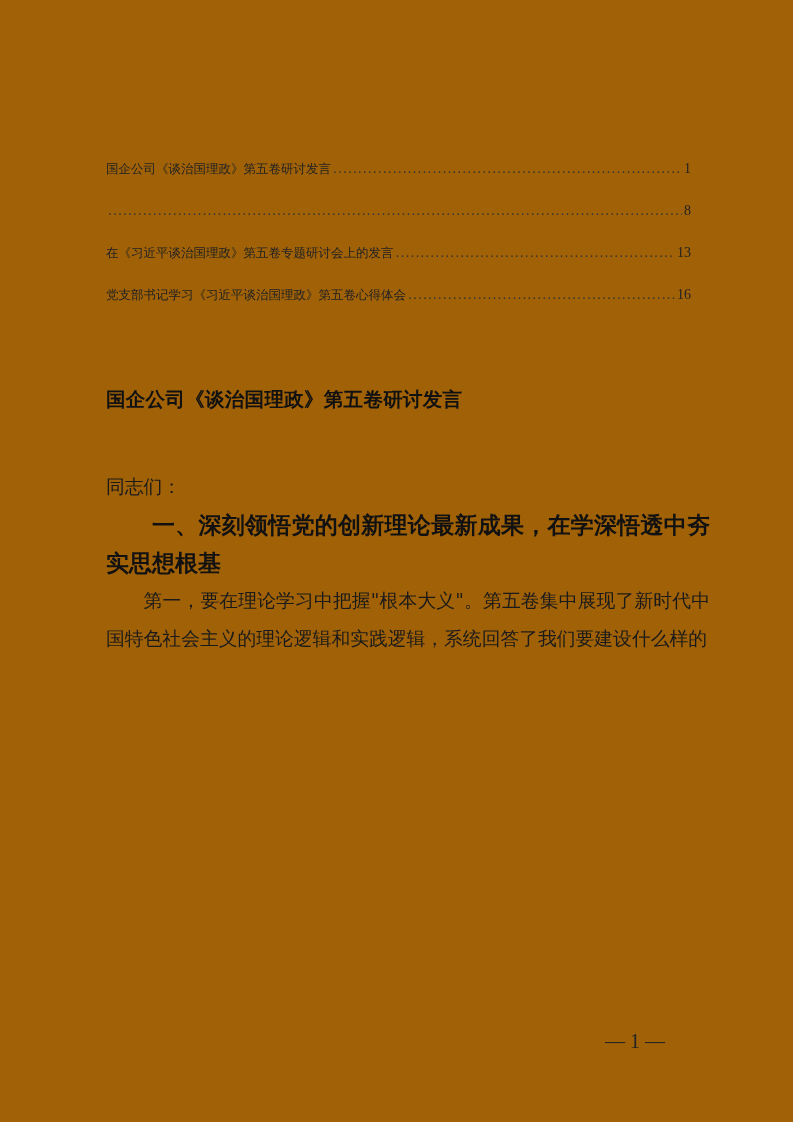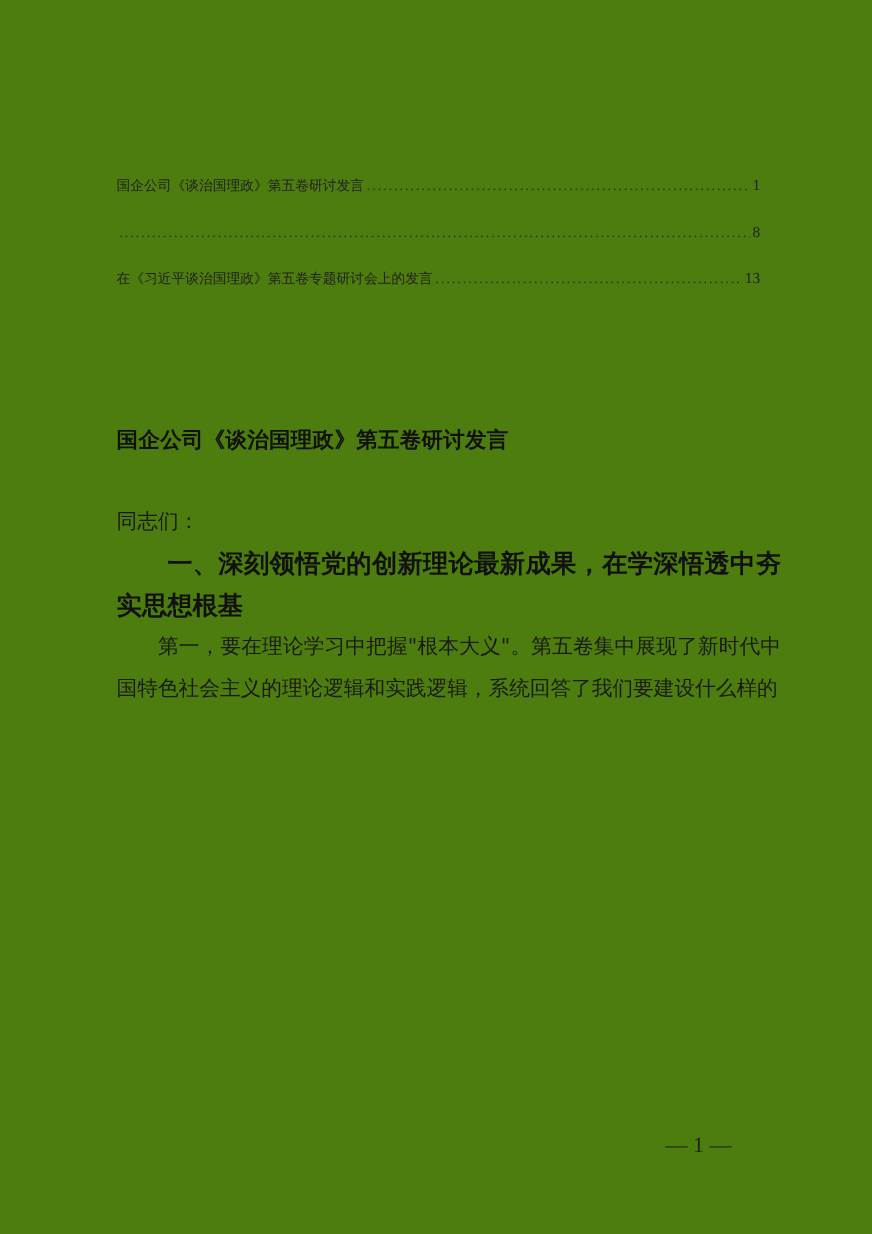--- a/index.html
+++ b/index.html
@@ -1,28 +1,28 @@
 <!DOCTYPE html>
 <html><head>
 <meta charset="utf-8">
 <style>
   html, body { margin: 0; padding: 0; background: #ffffff; }
   body { width: 793px; height: 1122px; position: relative; overflow: hidden; color: #1a1a1a; }
-  .page { position: absolute; left: 0; top: 0; width: 793px; height: 1122px; background: #4d7c0f; }
+  .page { position: absolute; left: 0; top: 0; width: 793px; height: 1122px; background: #a16207; }
 
   .toc { position: absolute; left: 106px; top: 161px; width: 585px; }
   .toc-item { display: flex; align-items: baseline; height: 42px; font-family: "DejaVu Serif", "Liberation Serif", serif; font-size: 12.5px; color: #222; }
   .toc-title { white-space: nowrap; }
   .toc-dots { flex: 1; overflow: hidden; white-space: nowrap; margin: 0 2px; color: #333; letter-spacing: 1px; }
   .toc-dots::after { content: "................................................................................................................................................................................................................................"; }
   .toc-page { font-family: "Liberation Serif", serif; font-size: 14px; white-space: nowrap; }
 
   .doc-title { position: absolute; left: 106px; top: 373px; font-family: "DejaVu Sans", "Liberation Sans", sans-serif; font-weight: bold; font-size: 19.5px; letter-spacing: 0.3px; color: #111; white-space: nowrap; }
 
-  .body-text { position: absolute; left: 106px; top: 456px; width: 604px; font-family: "DejaVu Serif", "Liberation Serif", serif; font-size: 18.8px; line-height: 38px; color: #1a1a1a; text-align: justify; }
+  .body-text { position: absolute; left: 106px; top: 468px; width: 604px; font-family: "DejaVu Serif", "Liberation Serif", serif; font-size: 18.8px; line-height: 38px; color: #1a1a1a; text-align: justify; }
   .body-text p { margin: 0; }
   .salutation { margin: 0 0 0 0; }
   .para { text-indent: 2em; }
   .heading1 { text-indent: 2em; font-family: "DejaVu Sans", "Liberation Sans", sans-serif; font-weight: bold; font-size: 23px; color: #111; line-height: 38px; }
 
   .page-number { position: absolute; left: 600px; top: 1030px; width: 70px; text-align: center; font-family: "Liberation Serif", serif; font-size: 20px; color: #222; white-space: nowrap; }
 </style>
 </head>
 <body>
 
@@ -36,20 +36,25 @@
     </div>
     <div class="toc-item">
       <span class="toc-dots"></span>
       <span class="toc-page">8</span>
     </div>
     <div class="toc-item">
       <span class="toc-title">在《习近平谈治国理政》第五卷专题研讨会上的发言</span>
       <span class="toc-dots"></span>
       <span class="toc-page">13</span>
     </div>
+    <div class="toc-item">
+      <span class="toc-title">党支部书记学习《习近平谈治国理政》第五卷心得体会</span>
+      <span class="toc-dots"></span>
+      <span class="toc-page">16</span>
+    </div>
   </div>
 
   <h1 class="doc-title">国企公司《谈治国理政》第五卷研讨发言</h1>
 
   <div class="body-text">
     <p class="salutation">同志们：</p>
     <p class="heading1">一、深刻领悟党的创新理论最新成果，在学深悟透中夯实思想根基</p>
     <p class="para">第一，要在理论学习中把握"根本大义"。第五卷集中展现了新时代中国特色社会主义的理论逻辑和实践逻辑，系统回答了我们要建设什么样的</p>
   </div>
 

